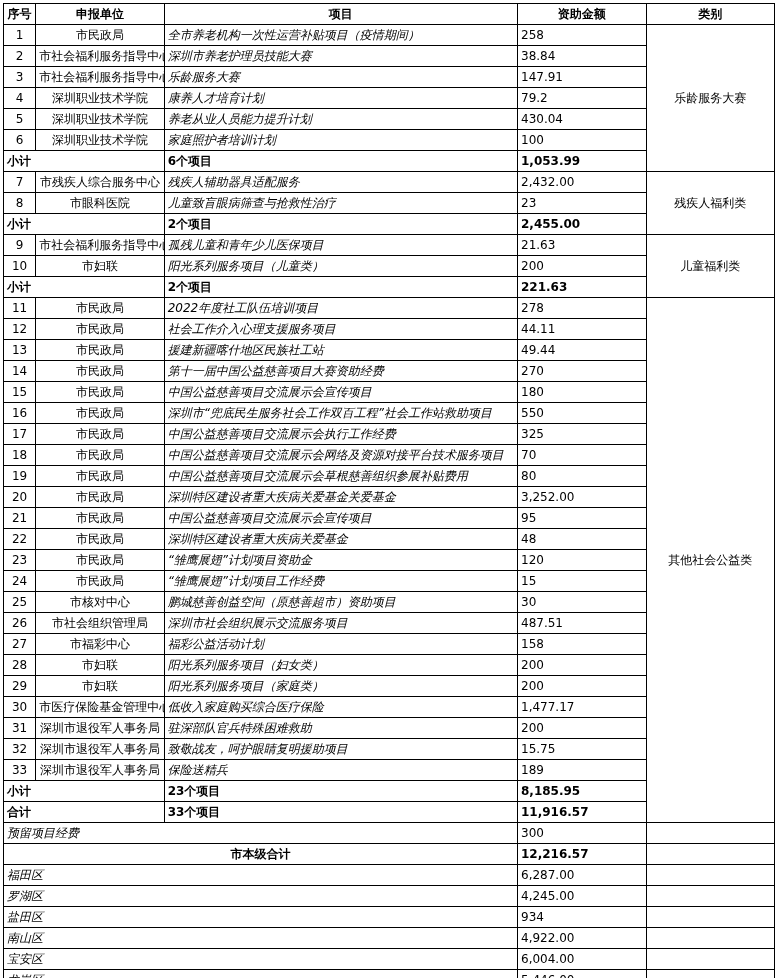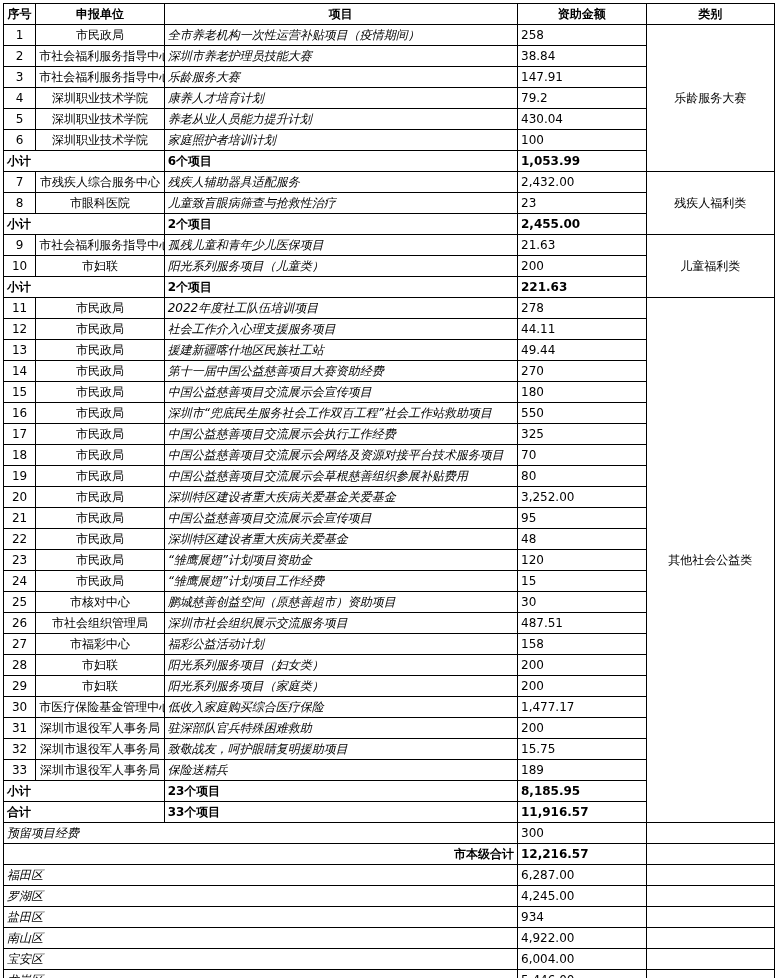--- a/index.html
+++ b/index.html
@@ -37,21 +37,21 @@
   .c-seq  { width: 32px;  text-align: center; }
   .c-unit { width: 128px; text-align: center; }
   .c-proj { width: 352px; text-align: left; }
   .c-amt  { width: 128px; text-align: left; padding-left: 5px; }
   .c-cat  { width: 128px; text-align: center; }
   .bold { font-weight: bold; }
   .center { text-align: center; }
   .left { text-align: left; font-style: italic; }
   .subtotal-label { text-align: left; font-weight: bold; }
   .cat-cell { text-align: center; vertical-align: middle; }
-  .wide-label { text-align: right; font-weight: bold; }
+  .wide-label { text-align: center; font-weight: bold; }
   .amt-bold { font-weight: bold; margin-top: 28px; }
 </style>
 </head>
 <body>
 
 <div id="page">
   <table class="grid">
     <colgroup>
       <col style="width:32px">
         <col style="width:128px">

